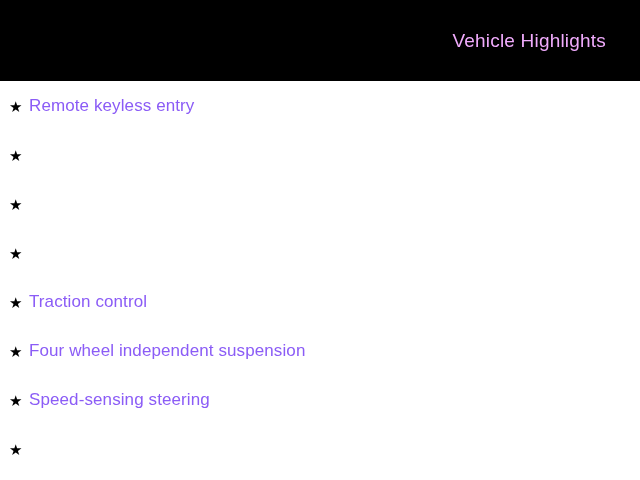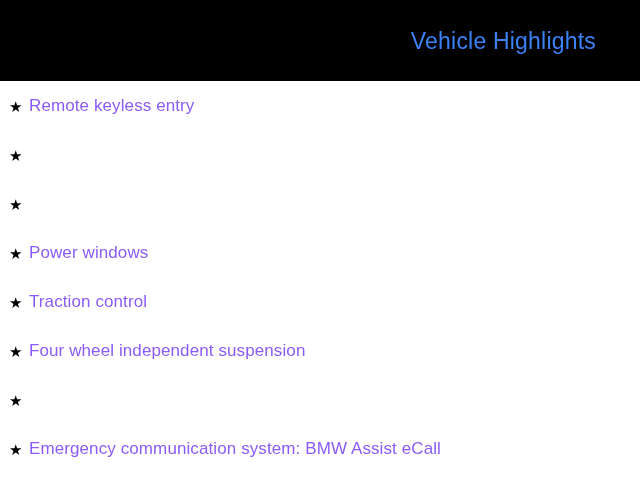--- a/index.html
+++ b/index.html
@@ -22,24 +22,24 @@
   }
   .header {
     position: relative;
     width: 640px;
     height: 81px;
     background: #000000;
     box-sizing: border-box;
   }
   .header-title {
     position: absolute;
-    right: 44px;
+    right: 34px;
     top: 30px;
-    color: #3b82f6;
-    font-size: 23px;
+    color: #f0abfc;
+    font-size: 19px;
     line-height: 22px;
     letter-spacing: 0.2px;
     white-space: nowrap;
   }
   .content {
     position: relative;
     width: 640px;
     padding: 14px 0 0 0;
     box-sizing: border-box;
     background: #ffffff;
@@ -94,38 +94,37 @@
       <li class="hl-item">
         <span class="bullet">★</span>
       </li>
 
       <li class="hl-item">
         <span class="bullet">★</span>
       </li>
 
       <li class="hl-item">
         <span class="bullet">★</span>
-        <span class="hl-text">Power windows</span>
       </li>
 
       <li class="hl-item">
         <span class="bullet">★</span>
         <span class="hl-text">Traction control</span>
       </li>
 
       <li class="hl-item">
         <span class="bullet">★</span>
         <span class="hl-text">Four wheel independent suspension</span>
       </li>
 
       <li class="hl-item">
         <span class="bullet">★</span>
+        <span class="hl-text">Speed-sensing steering</span>
       </li>
 
       <li class="hl-item">
         <span class="bullet">★</span>
-        <span class="hl-text">Emergency communication system: BMW Assist eCall</span>
       </li>
 
     </ul>
   </div>
 
 </div>
 
 </body></html>

